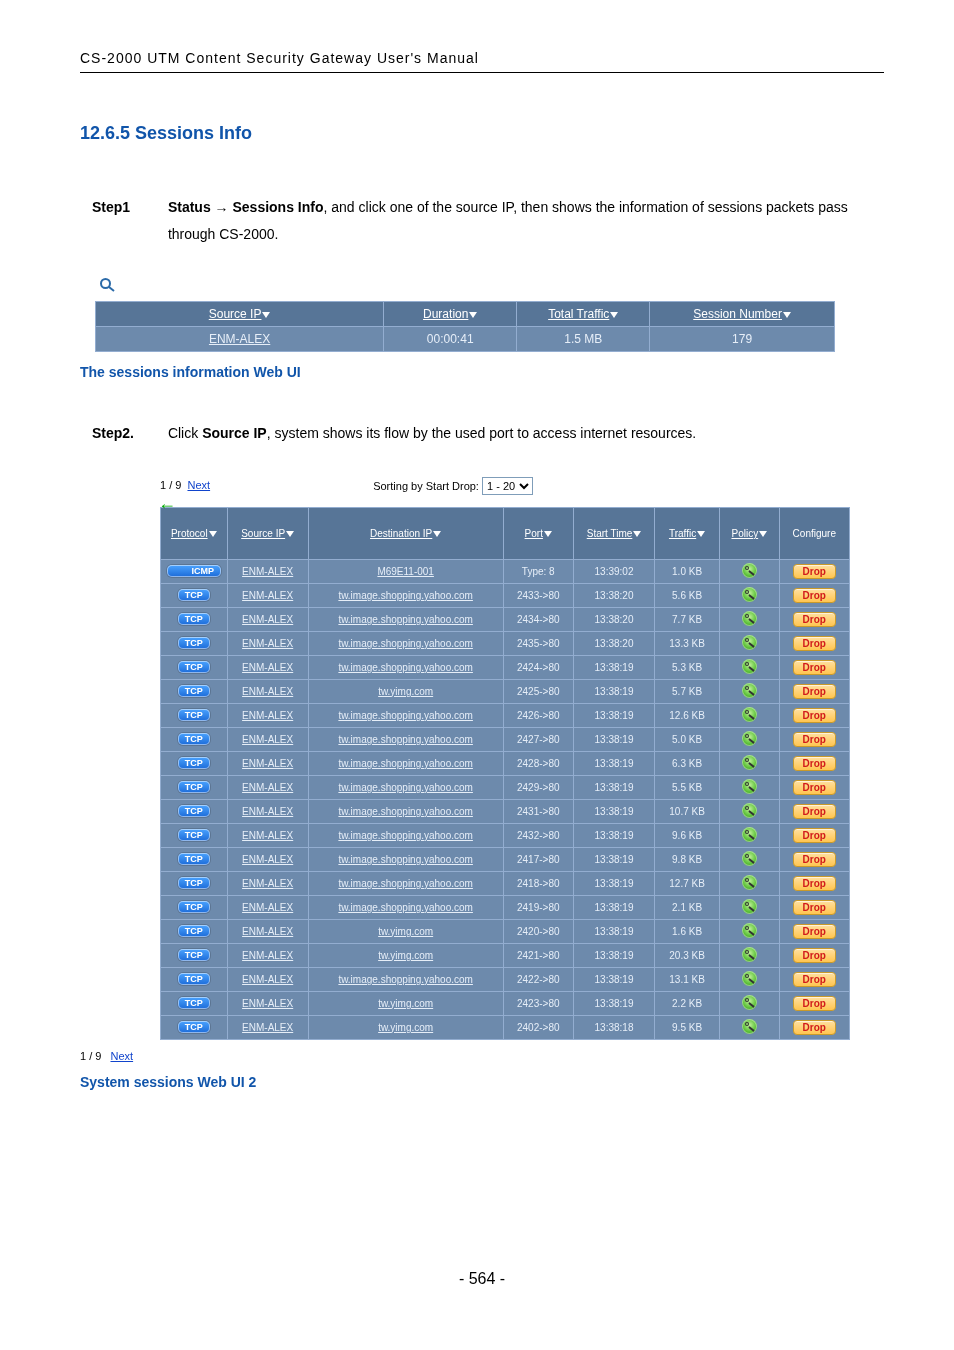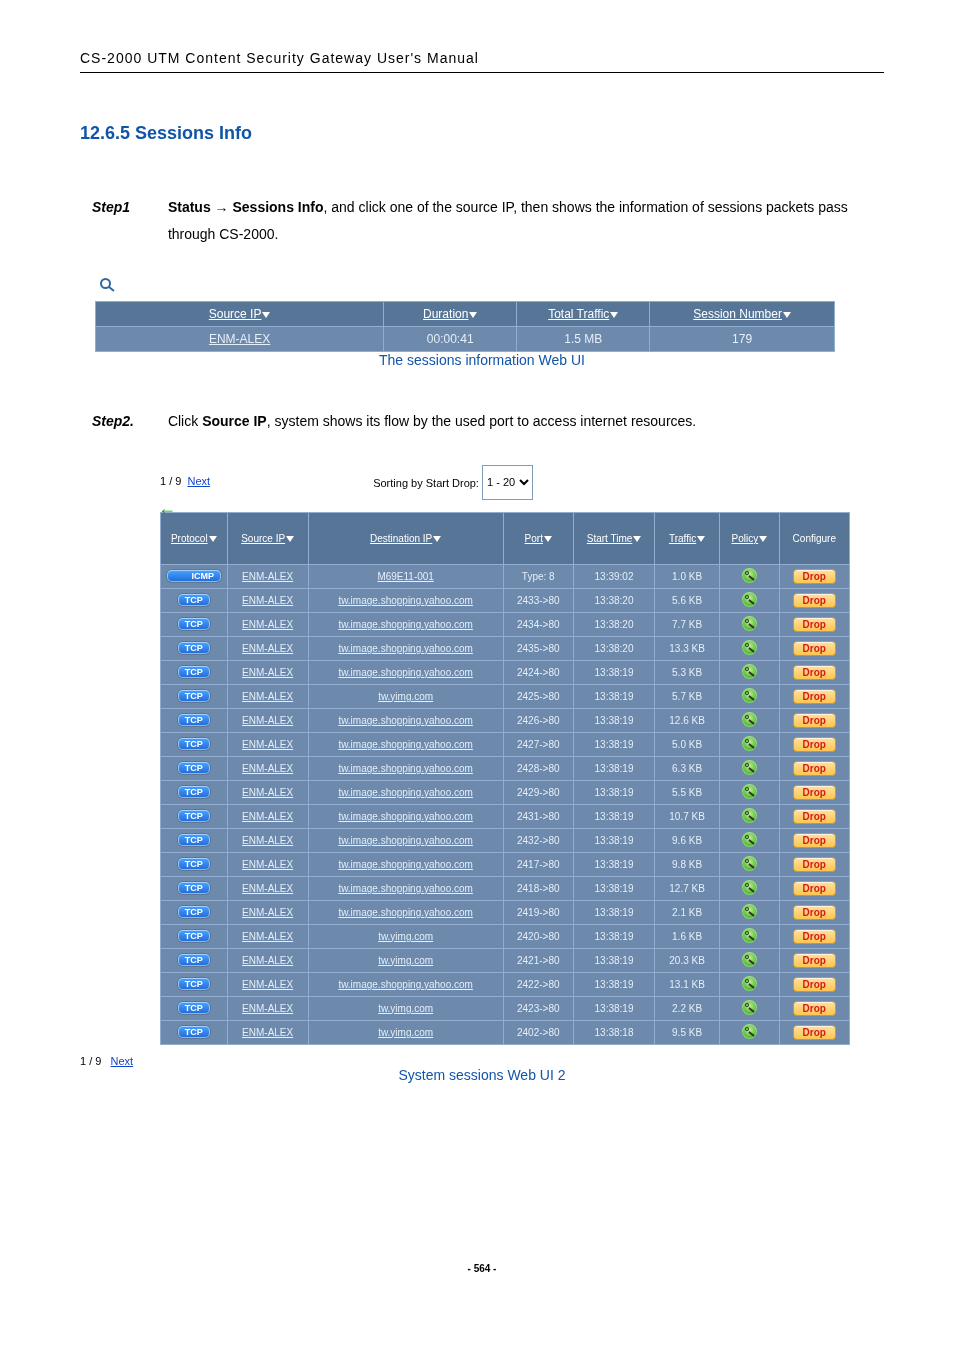--- a/index.html
+++ b/index.html
@@ -32,21 +32,20 @@
   .step-row {
     margin: 0 0 30px 12px;
     font-size: 14px;
     line-height: 1.9;
   }
   .step-row .step-label {
     display: inline-block;
     font-weight: bold;
     width: 72px;
     vertical-align: top;
-    font-style: italic;
   }
   .step-row .step-body {
     display: inline-block;
     width: 680px;
     vertical-align: top;
   }
   b { font-weight: bold; }
 
   .fig-wrap { margin-left: 15px; }
   .mag-icon { display: inline-block; margin: 0 0 4px 4px; }
@@ -82,39 +81,38 @@
     width: 0; height: 0;
     border-left: 4px solid transparent;
     border-right: 4px solid transparent;
     border-top: 6px solid #fff;
     vertical-align: middle;
     margin-left: 1px;
   }
 
   .caption {
     color: #1155aa;
-    font-weight: normal;
-    text-align: center;
+    font-weight: bold;
     font-size: 14px;
-    margin: 0 0 40px 0;
+    margin: 12px 0 40px 0;
   }
 
   .sort-bar {
     font-size: 11px;
     margin: 20px 0 4px 80px;
     width: 690px;
   }
   .sort-left { display: inline-block; }
   .sort-left a { color: #1144cc; text-decoration: underline; margin-left: 3px; }
   .sort-mid { display: inline-block; margin-left: 160px; vertical-align: middle; }
   .sort-mid select {
     font-size: 11px;
     border: 1px solid #7f9db9;
     background: #fff;
-    height: 35px;
+    height: 18px;
   }
   .back-arrow {
     color: #00aa00;
     font-size: 18px;
     line-height: 8px;
     margin-left: 78px;
     font-weight: bold;
   }
 
   table.sessions2 {
@@ -184,23 +182,22 @@
 
   .footer-pager {
     font-size: 11px;
     text-align: left;
     margin: 10px 80px 0 0;
   }
   .footer-pager a { color:#1144cc; text-decoration: underline; margin-left:6px; }
 
   .pgnum {
     text-align: center;
-    font-size: 10px;
+    font-size: 16px;
     margin-top: 180px;
-    font-weight: bold;
   }
 </style>
 </head>
 <body>
 
 <div class="page">
   <div class="header-line">CS-2000 UTM Content Security Gateway User's Manual</div>
 
   <div class="section-title">12.6.5 Sessions Info</div>
 

